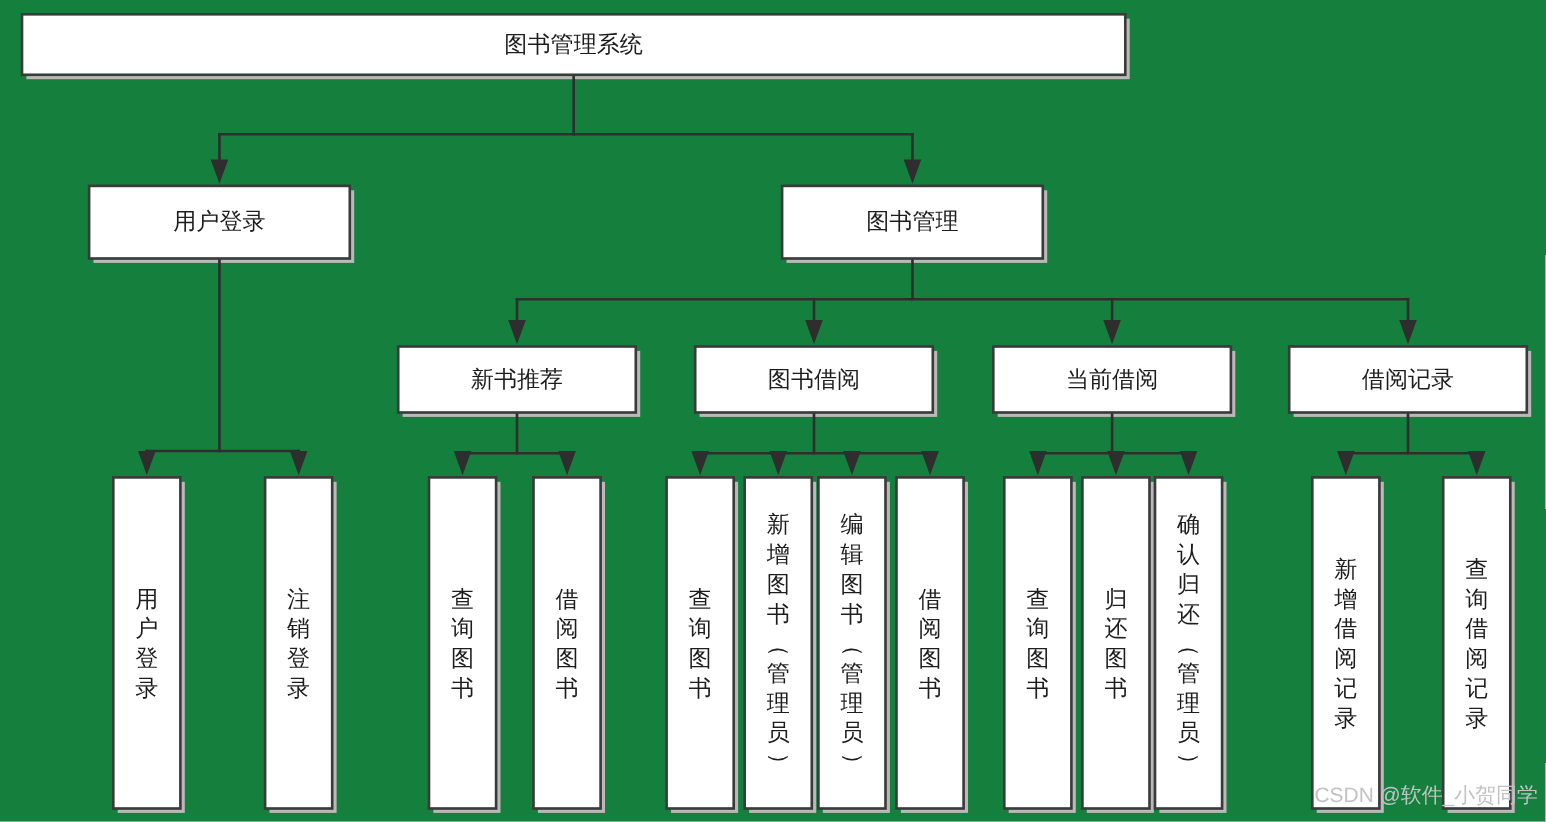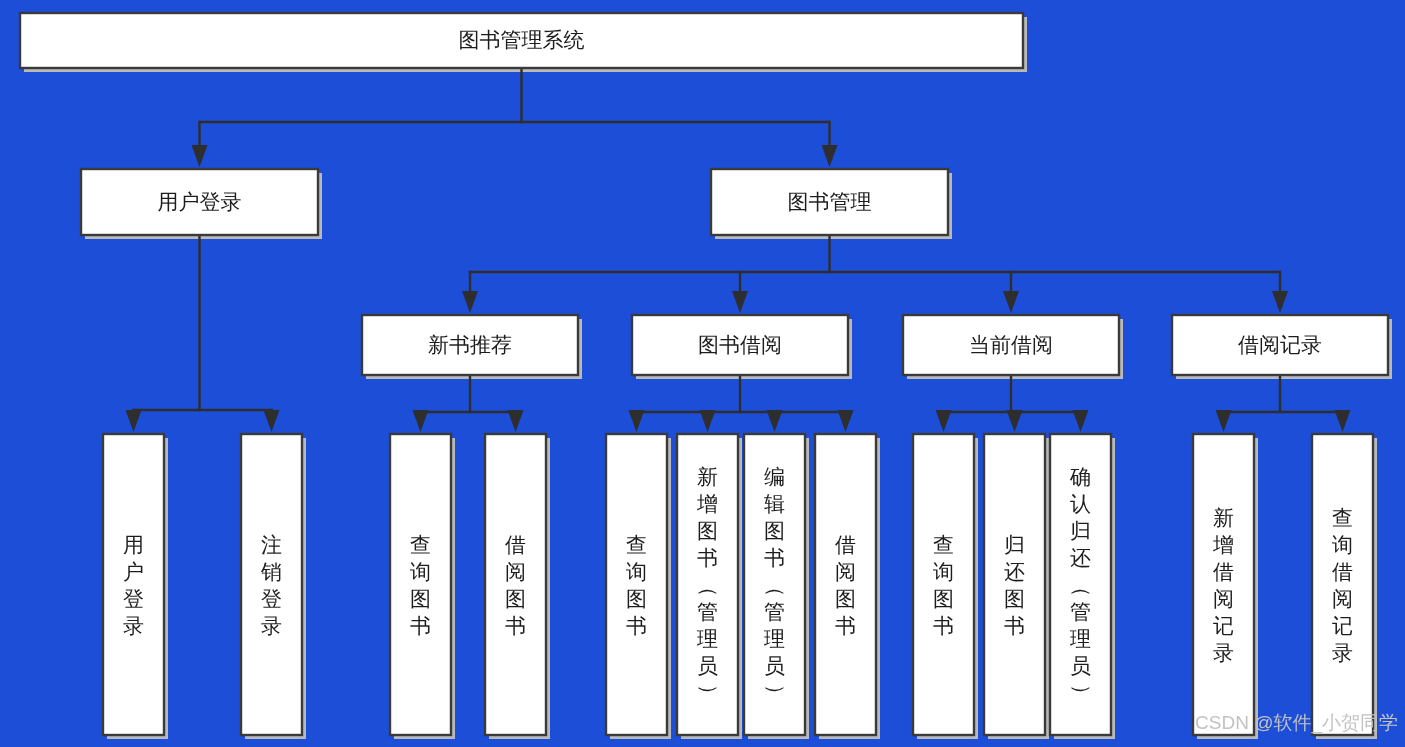--- a/index.html
+++ b/index.html
@@ -7,21 +7,21 @@
     padding: 0;
     background: #ffffff;
   }
   body {
     font-family: "Liberation Sans", "DejaVu Sans", sans-serif;
   }
   #diagram-root {
     position: relative;
     width: 1405px;
     height: 747px;
-    background: #1d4ed8;
+    background: #15803d;
     overflow: hidden;
     text-align: right;
   }
   svg.chart-svg {
     position: absolute;
     left: 0;
     top: 0;
     width: 1405px;
     height: 747px;
     display: block;

